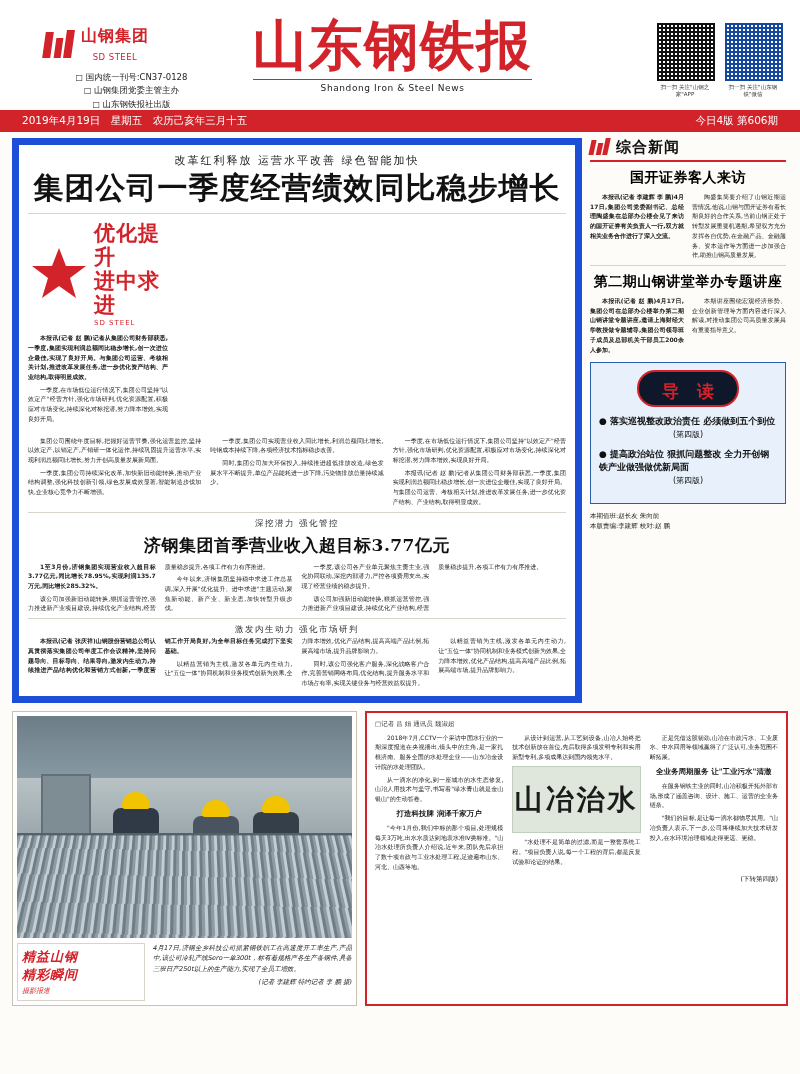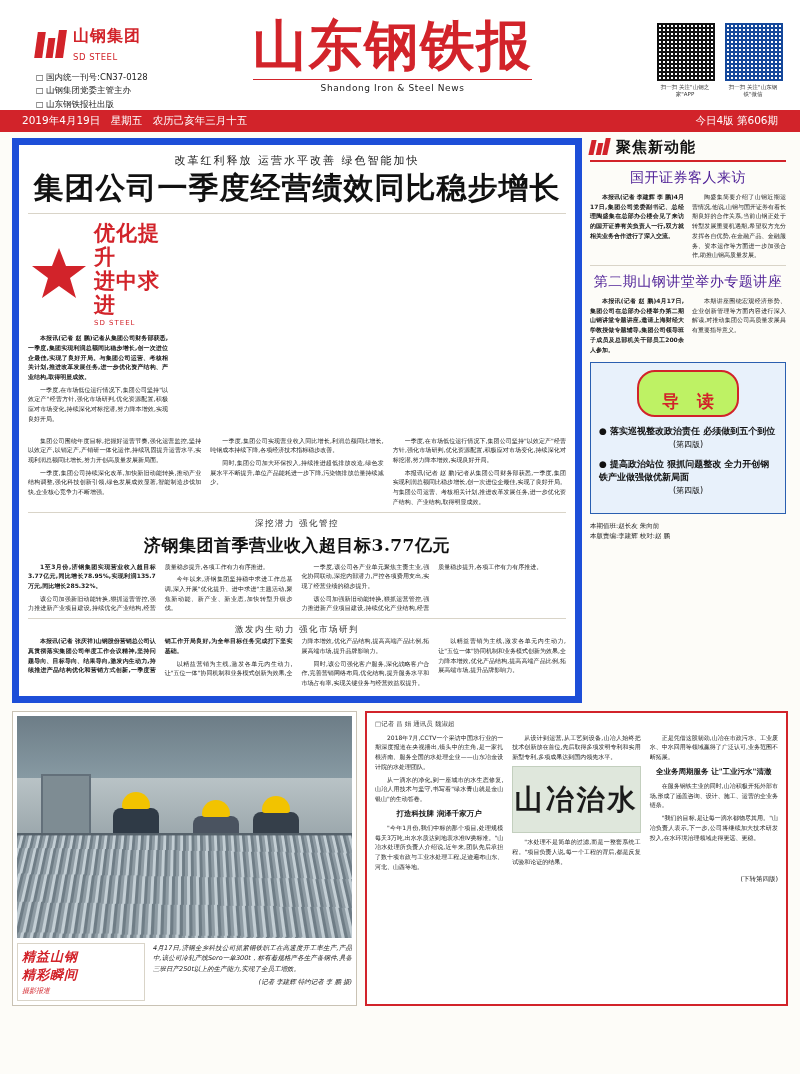--- a/index.html
+++ b/index.html
@@ -3,21 +3,21 @@
 <meta charset="utf-8">
 <style>
   html,body{margin:0;padding:0;background:#b9b9b9;}
   body{font-family:"DejaVu Sans","Liberation Sans",sans-serif;}
   #page{
     position:relative;width:800px;height:1074px;margin:0 auto;background:#fdfcf8;
     overflow:hidden;
   }
   
   .masthead{position:relative;height:110px;background:#ffffff;padding:6px 14px 0 14px;box-sizing:border-box;}
-  .mh-left{position:absolute;left:36px;top:26px;width:175px;}
+  .mh-left{position:absolute;left:44px;top:26px;width:175px;text-align:center;}
   .logo-row{display:flex;align-items:center;gap:7px;}
   .logo-mark{width:30px;height:30px;position:relative;}
   .logo-mark i{position:absolute;display:block;background:#d2232a;}
   .logo-mark i:nth-child(1){left:0;top:2px;width:8px;height:26px;transform:skewX(-8deg);}
   .logo-mark i:nth-child(2){left:11px;top:8px;width:7px;height:20px;transform:skewX(-8deg);}
   .logo-mark i:nth-child(3){left:21px;top:0px;width:8px;height:28px;transform:skewX(-8deg);}
   .logo-text-cn{font-size:16px;font-weight:bold;color:#d2232a;letter-spacing:1px;line-height:1.05;}
   .logo-text-en{font-size:8.5px;color:#d2232a;letter-spacing:.5px;}
   .mh-left ul{list-style:none;margin:7px 0 0 0;padding:0;}
   .mh-left li{font-size:8.5px;color:#222;line-height:1.55;}
@@ -80,29 +80,29 @@
   .emblem-txt div:nth-child(2){font-family:"DejaVu Serif","Liberation Serif",serif;
      font-size:21px;font-weight:bold;color:#d2232a;letter-spacing:1px;line-height:1.15;}
   .emblem-sub{font-size:7px;color:#d2232a;letter-spacing:1px;margin-top:2px;}
   
   .side-head{display:flex;align-items:center;gap:7px;border-bottom:2px solid #d2232a;padding-bottom:3px;}
   .side-head .bars{display:flex;gap:2px;}
   .side-head .bars i{display:block;width:5px;height:15px;background:#d2232a;transform:skewX(-12deg);}
   .side-head .bars i:nth-child(2){height:12px;margin-top:3px;}
   .side-head .bars i:nth-child(3){height:17px;margin-top:-2px;}
   .side-head .t{font-family:"DejaVu Serif","Liberation Serif",serif;font-size:15px;font-weight:bold;color:#111;letter-spacing:1px;}
-  .side-title{font-family:"DejaVu Serif","Liberation Serif",serif;font-size:14px;font-weight:normal;
-     color:#4c1d95;text-align:center;margin:7px 0 5px 0;letter-spacing:.5px;}
+  .side-title{font-family:"DejaVu Serif","Liberation Serif",serif;font-size:14px;font-weight:bold;
+     color:#000000;text-align:center;margin:7px 0 5px 0;letter-spacing:.5px;}
   .side-txt{font-size:6px;line-height:1.62;color:#1a1a1a;text-align:justify;column-count:2;column-gap:8px;}
   .side-txt p{margin:0 0 3px 0;text-indent:2em;}
   
   .guide{border:1px solid #2a5fb0;background:#e8f1fb;margin-top:8px;padding:7px 8px 9px 8px;}
   .guide-badge{width:92px;margin:0 auto;border:2px solid #d2232a;border-radius:18px;
      text-align:center;font-family:"DejaVu Serif","Liberation Serif",serif;font-size:17px;
-     font-weight:bold;color:#d2232a;letter-spacing:6px;padding:18px 0 2px 6px;background:#bef264;}
+     font-weight:bold;color:#d2232a;letter-spacing:6px;padding:8px 0 2px 6px;background:#0f172a;}
   .guide ul{list-style:none;margin:8px 0 0 0;padding:0;}
   .guide li{font-size:9px;line-height:1.5;color:#111;margin-bottom:7px;font-weight:bold;}
   .guide li .dot{color:#111;}
   .guide li .pg{display:block;text-align:center;font-size:8px;font-weight:normal;}
   .colophon{margin-top:7px;font-size:6.5px;line-height:1.6;color:#222;}
   
   .bottom{display:flex;gap:8px;padding:8px 12px 10px 12px;box-sizing:border-box;align-items:stretch;}
   .photo-box{width:345px;border:1px solid #c9c2b4;background:#fff;padding:4px;box-sizing:border-box;font-style:italic;}
   .photo{height:222px;position:relative;overflow:hidden;background:#5d6b74;}
   .photo .ceil{position:absolute;left:0;right:0;top:0;height:62px;background:linear-gradient(#6d7d87,#879aa3);}
@@ -249,21 +249,21 @@
         </div>
       </div>
 
       <div class="col-side">
         <div class="side-head">
           <span class="bars">
               <i></i>
               <i></i>
               <i></i>
             </span>
-          <span class="t">聚焦新动能</span>
+          <span class="t">综合新闻</span>
         </div>
 
         <div>
           <div class="side-title">国开证券客人来访</div>
           <div class="side-txt">
             <p class="lead">本报讯(记者 李建辉 李 鹏)4月17日,集团公司党委副书记、总经理陶盛集在总部办公楼会见了来访的国开证券有关负责人一行,双方就相关业务合作进行了深入交流。</p>
             <p>陶盛集简要介绍了山钢近期运营情况,他说,山钢与国开证券有着长期良好的合作关系,当前山钢正处于转型发展重要机遇期,希望双方充分发挥各自优势,在金融产品、金融服务、资本运作等方面进一步加强合作,助推山钢高质量发展。</p>
           </div>
         </div>
 

